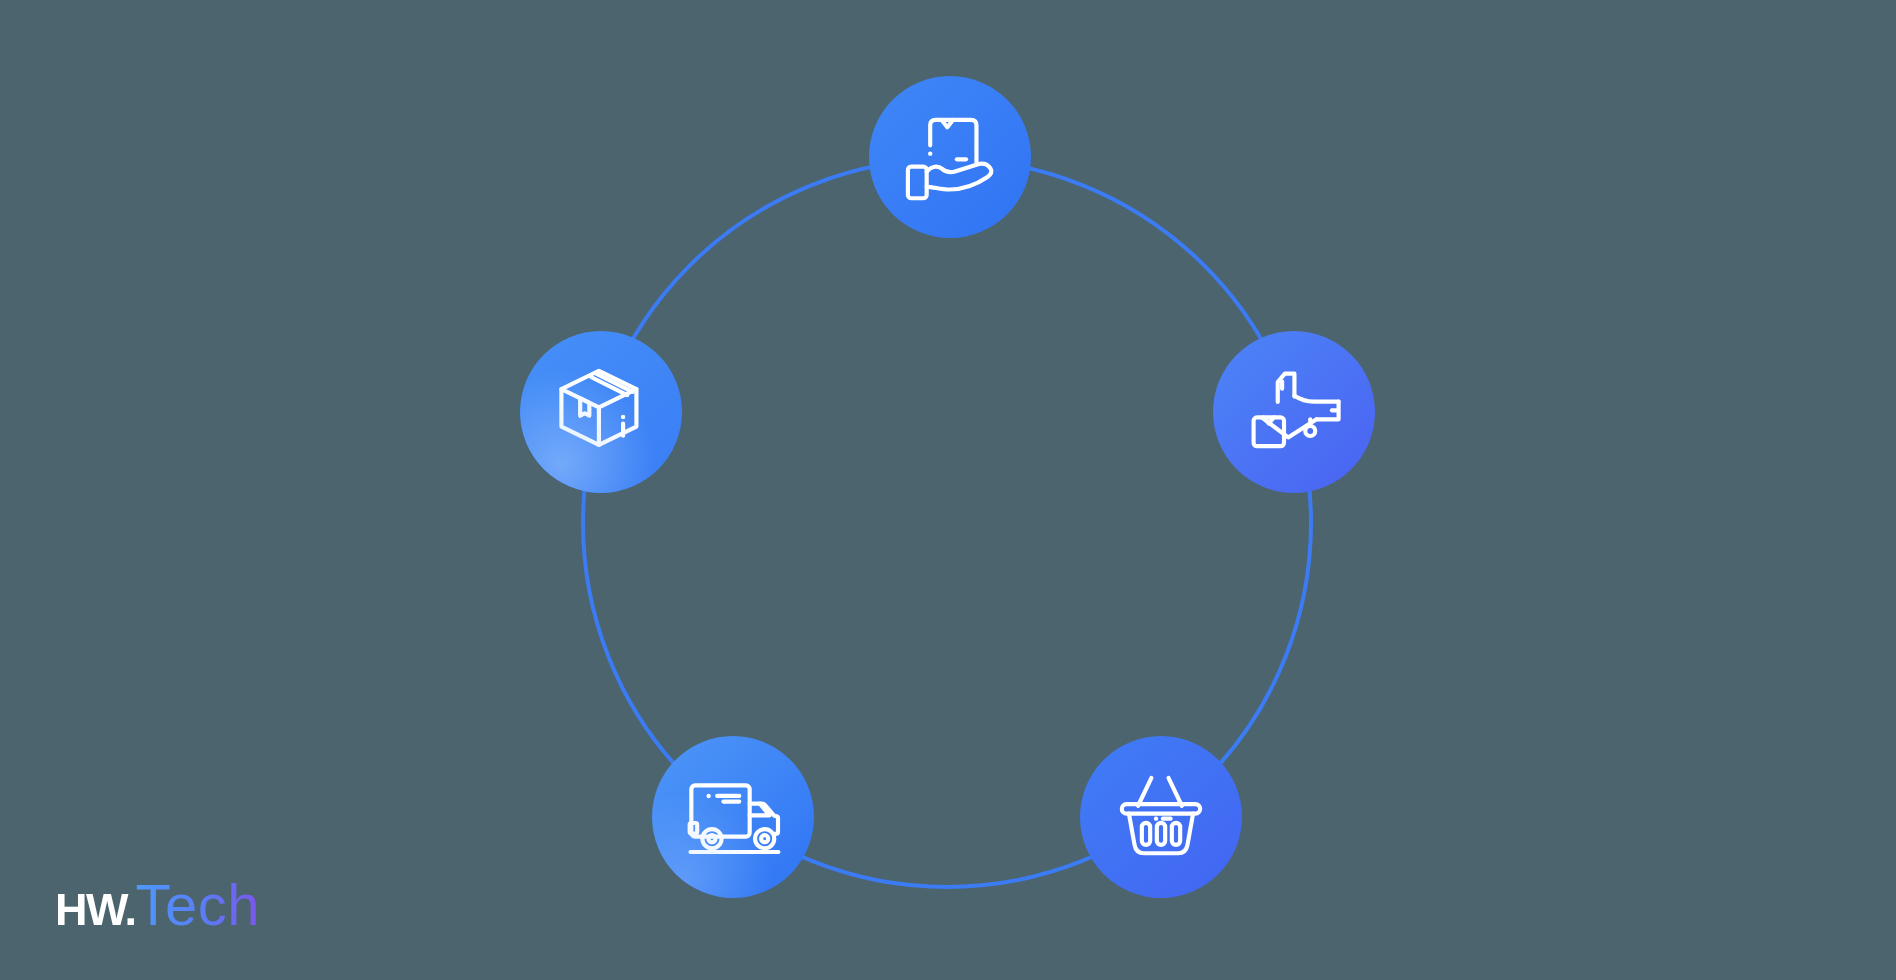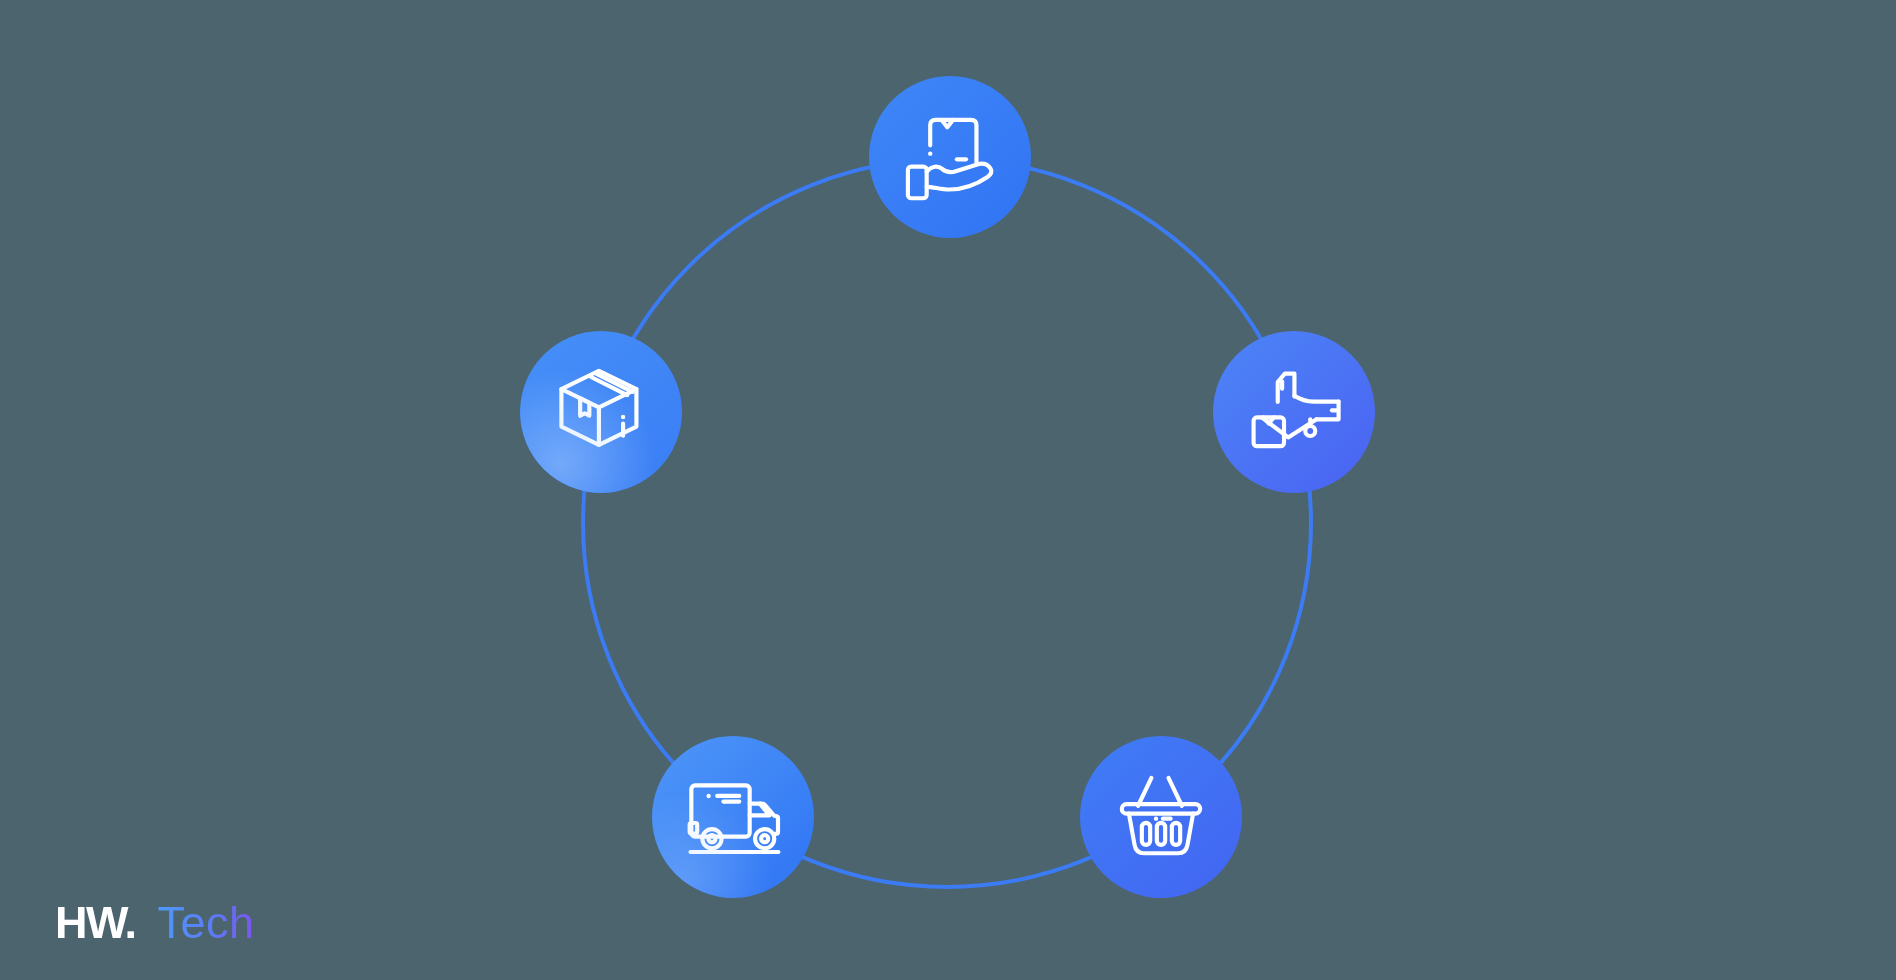--- a/index.html
+++ b/index.html
@@ -39,24 +39,24 @@
   .node-truck::after{
     background:radial-gradient(circle at 20% 88%,rgba(176,212,255,.28),rgba(176,212,255,0) 45%);
   }
   
   .logo{
     position:absolute;left:55px;top:876px;
     display:flex;align-items:baseline;line-height:1;
     white-space:nowrap;
   }
   .logo-brand{
-    color:#FFFFFF;font-weight:800;font-size:45px;letter-spacing:-1.5px;margin-top:24px;
+    color:#FFFFFF;font-weight:800;font-size:45px;letter-spacing:-1.5px;
   }
   .logo-suffix{
-    margin-left:22px;font-weight:400;font-size:45px;letter-spacing:0.5px;
+    margin-left:0;font-weight:400;font-size:58px;letter-spacing:0.5px;
     color:#6D74F3;
   }
   @supports (-webkit-background-clip: text){
     .logo-suffix{
       background:linear-gradient(90deg,#4E9AF9 0%,#5B7CF5 55%,#7C55EE 100%);
       -webkit-background-clip:text;background-clip:text;
       color:transparent;
     }
   }
 </style>

